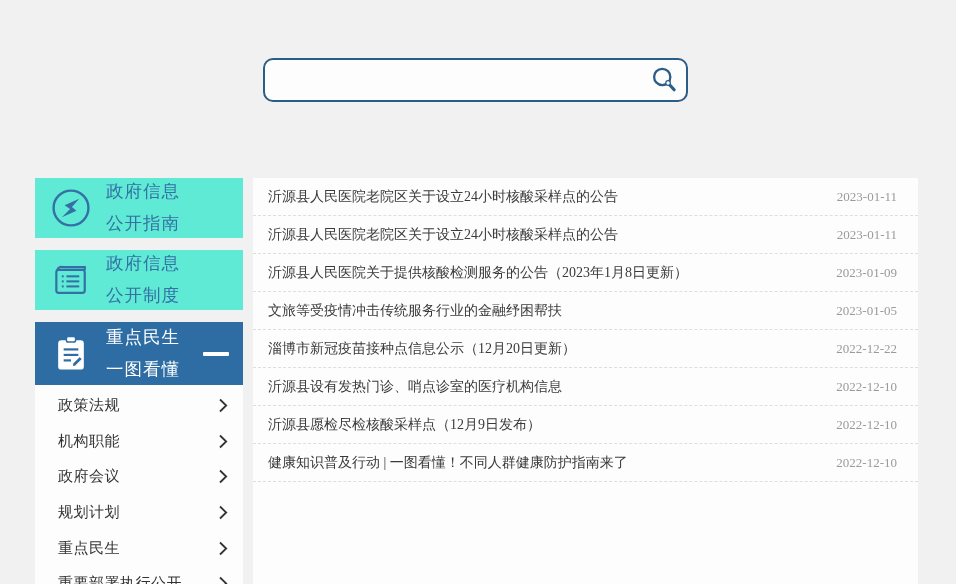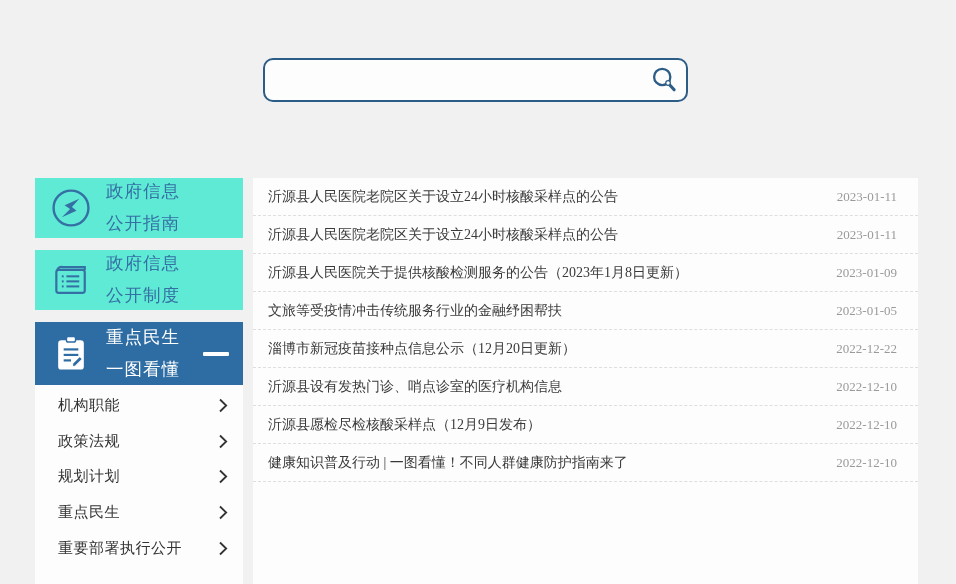--- a/index.html
+++ b/index.html
@@ -196,33 +196,39 @@
         <path d="M26 34 l7.5 -7.5 3 3 -7.5 7.5 -3.8 0.8 z" fill="#2e6da4" stroke="#ffffff" stroke-width="1.2"></path>
       </svg>
     </span>
     <span class="nav-label"><span>重点民生</span><br><span>一图看懂</span></span>
     <span class="minus-bar"></span>
   </div>
 
   <div class="submenu">
 
       <div class="submenu-item">
+        <span class="submenu-label">政策法规</span>
+        <svg class="chevron" width="10" height="15" viewBox="0 0 10 15" fill="none">
+          <polyline points="2,1.5 8.2,7.5 2,13.5" stroke="#333333" stroke-width="1.8" fill="none"></polyline>
+        </svg>
+      </div>
+
+      <div class="submenu-item">
         <span class="submenu-label">机构职能</span>
         <svg class="chevron" width="10" height="15" viewBox="0 0 10 15" fill="none">
           <polyline points="2,1.5 8.2,7.5 2,13.5" stroke="#333333" stroke-width="1.8" fill="none"></polyline>
         </svg>
       </div>
 
       <div class="submenu-item">
-        <span class="submenu-label">政策法规</span>
-        <svg class="chevron" width="10" height="15" viewBox="0 0 10 15" fill="none">
-          <polyline points="2,1.5 8.2,7.5 2,13.5" stroke="#333333" stroke-width="1.8" fill="none"></polyline>
-        </svg>
-      </div>
-
+        <span class="submenu-label">政府会议</span>
+        <svg class="chevron" width="10" height="15" viewBox="0 0 10 15" fill="none">
+          <polyline points="2,1.5 8.2,7.5 2,13.5" stroke="#333333" stroke-width="1.8" fill="none"></polyline>
+        </svg>
+      </div>
 
       <div class="submenu-item">
         <span class="submenu-label">规划计划</span>
         <svg class="chevron" width="10" height="15" viewBox="0 0 10 15" fill="none">
           <polyline points="2,1.5 8.2,7.5 2,13.5" stroke="#333333" stroke-width="1.8" fill="none"></polyline>
         </svg>
       </div>
 
       <div class="submenu-item">
         <span class="submenu-label">重点民生</span>

